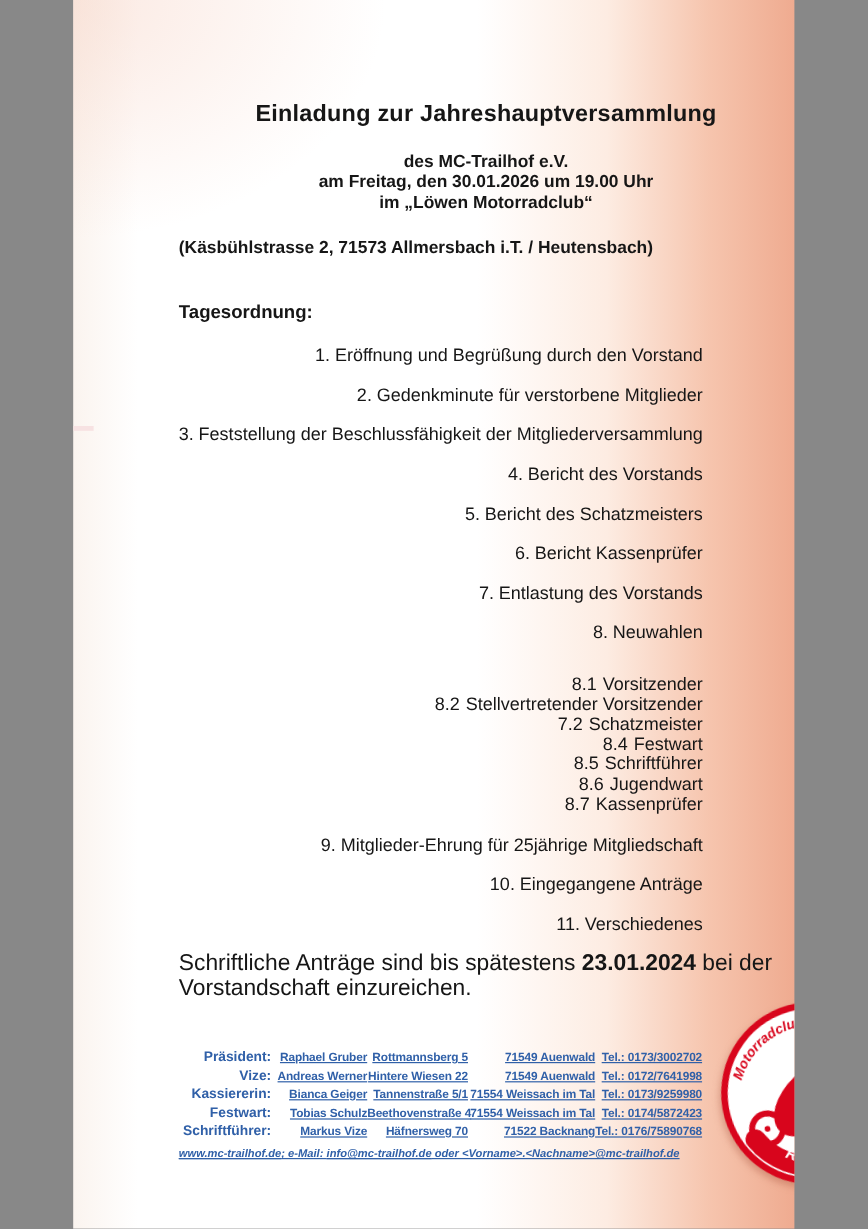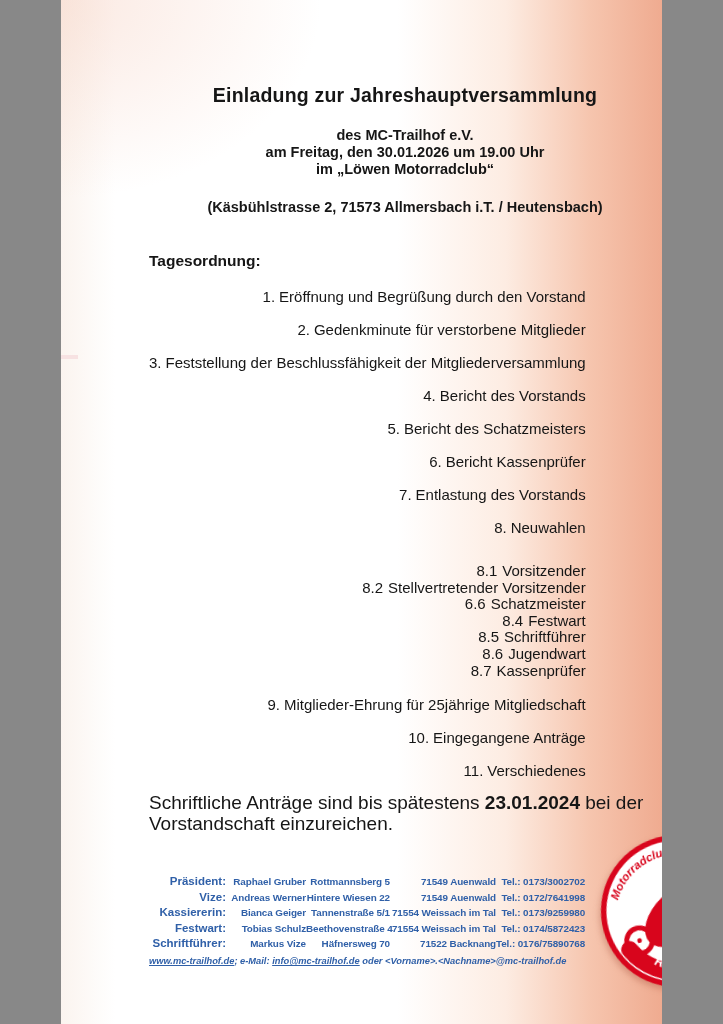--- a/index.html
+++ b/index.html
@@ -9,38 +9,38 @@
     background:
       radial-gradient(ellipse 420px 320px at 0% 0%, rgba(246,206,190,.45), rgba(255,255,255,0) 62%),
       linear-gradient(90deg,#fbf4ef 0%,#ffffff 9%,#ffffff 56%,#fdece2 74%,#f6c5ae 88%,#efab90 100%);
   }
   .fold-mark{position:absolute;left:0;top:355px;width:17px;height:4px;background:#f7e2e2;}
   .content{position:absolute;left:88px;top:0;width:512px;}
   .doc-title{position:absolute;top:84px;left:0;width:100%;text-align:center;
     font-size:19.5px;font-weight:bold;letter-spacing:.2px;}
   .subtitle{position:absolute;top:127px;left:0;width:100%;text-align:center;
     font-size:14.5px;font-weight:bold;line-height:17px;}
-  .address{position:absolute;top:199px;left:0;width:100%;text-align:center;
+  .address{position:absolute;top:199px;left:0;width:100%;text-align:left;
     font-size:14.5px;font-weight:bold;}
   .agenda-heading{position:absolute;top:252px;left:0;font-size:15.5px;font-weight:bold;}
   .agenda{position:absolute;top:289px;left:0;font-size:15px;text-align:right;}
   .agenda-row{margin-bottom:18px;line-height:15px;white-space:nowrap;}
   .agenda-row .num{margin-right:4px;}
   .agenda-sub{margin:28px 0 18px 20px;font-size:15px;line-height:16.6px;}
   .agenda-sub .sub-row{white-space:nowrap;}
   .agenda-sub .num{margin-right:5px;}
   .note{position:absolute;top:793px;left:0;width:495px;font-size:19px;line-height:20.5px;}
   .note b{font-weight:bold;}
   .contacts{position:absolute;top:875px;left:0;color:#3060a8;text-align:right;}
   .contact-row{display:grid;grid-template-columns:77px 80px 84px 106px auto;
     margin-bottom:2.5px;line-height:13px;}
   .contact-row .role{font-size:11.5px;font-weight:bold;}
-  .contact-row .cell{font-size:9.9px;font-weight:bold;letter-spacing:-.1px;white-space:nowrap;}
+  .contact-row .cell{font-size:9.9px;font-weight:bold;letter-spacing:-.1px;white-space:nowrap;text-decoration:underline;}
   .links{position:absolute;top:956px;left:0;font-size:9.3px;font-weight:bold;font-style:italic;
-    color:#3060a8;white-space:nowrap;}
+    color:#3060a8;white-space:nowrap;text-decoration:underline;}
   .links .u{text-decoration:underline;cursor:pointer;}
   .banner{position:absolute;left:659px;top:404px;transform:translate(-50%,-50%) rotate(-90deg);
     font-family:"DejaVu Serif",serif;font-weight:bold;font-style:italic;font-size:80px;
     color:#e30613;white-space:nowrap;letter-spacing:-1px;}
   .badge{position:absolute;left:537px;top:832px;width:158px;height:158px;
     transform:rotate(-10deg);filter:drop-shadow(-2px 3px 3px rgba(150,60,40,.30));}
 </style>
 </head>
 <body>
 
@@ -66,21 +66,21 @@
       <div class="agenda-row"><span class="num">3.</span><span>Feststellung der Beschlussfähigkeit der Mitgliederversammlung</span></div>
       <div class="agenda-row"><span class="num">4.</span><span>Bericht des Vorstands</span></div>
       <div class="agenda-row"><span class="num">5.</span><span>Bericht des Schatzmeisters</span></div>
       <div class="agenda-row"><span class="num">6.</span><span>Bericht Kassenprüfer</span></div>
       <div class="agenda-row"><span class="num">7.</span><span>Entlastung des Vorstands</span></div>
       <div class="agenda-row"><span class="num">8.</span><span>Neuwahlen</span></div>
 
       <div class="agenda-sub">
         <div class="sub-row"><span class="num">8.1</span><span>Vorsitzender</span></div>
         <div class="sub-row"><span class="num">8.2</span><span>Stellvertretender Vorsitzender</span></div>
-        <div class="sub-row"><span class="num">6.6</span><span>Schatzmeister</span></div>
+        <div class="sub-row"><span class="num">7.2</span><span>Schatzmeister</span></div>
         <div class="sub-row"><span class="num">8.4</span><span>Festwart</span></div>
         <div class="sub-row"><span class="num">8.5</span><span>Schriftführer</span></div>
         <div class="sub-row"><span class="num">8.6</span><span>Jugendwart</span></div>
         <div class="sub-row"><span class="num">8.7</span><span>Kassenprüfer</span></div>
       </div>
 
       <div class="agenda-row"><span class="num">9.</span><span>Mitglieder-Ehrung für 25jährige Mitgliedschaft</span></div>
       <div class="agenda-row"><span class="num">10.</span><span>Eingegangene Anträge</span></div>
       <div class="agenda-row"><span class="num">11.</span><span>Verschiedenes</span></div>
     </div>

